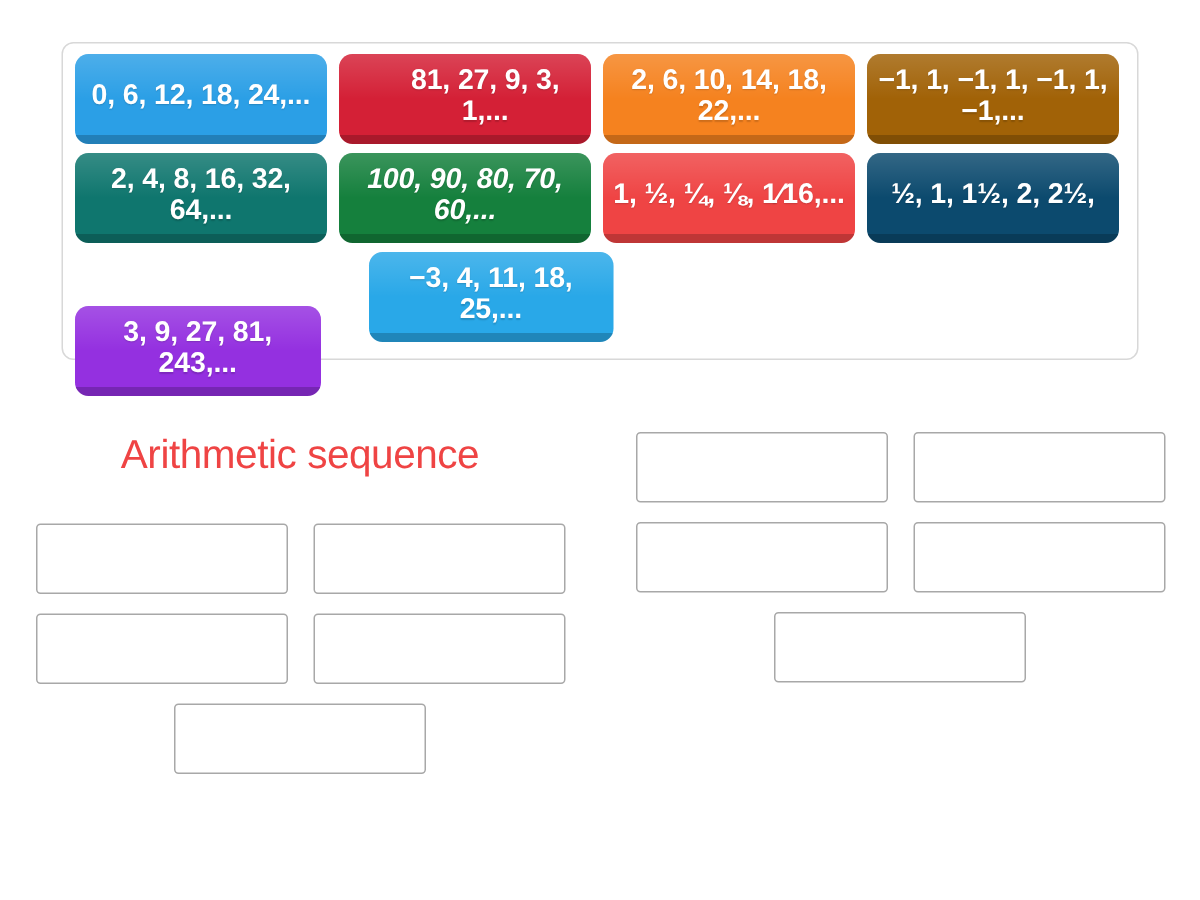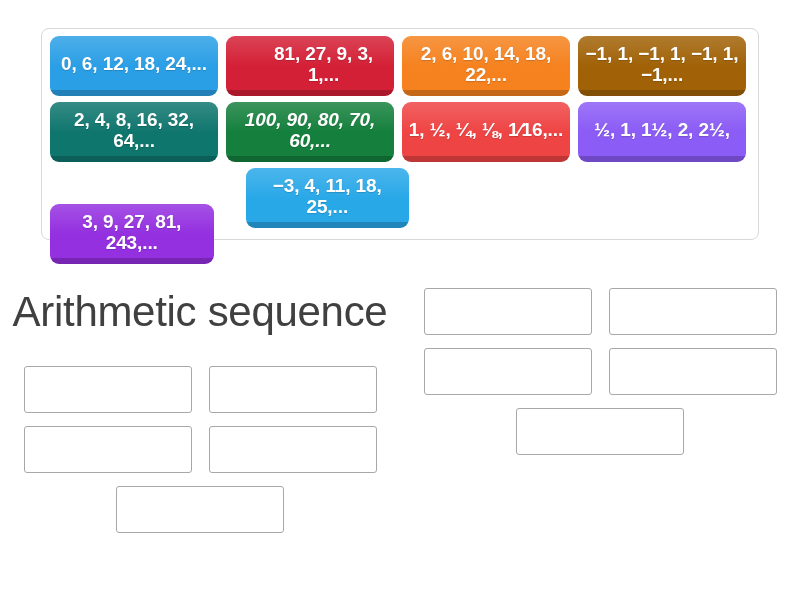--- a/index.html
+++ b/index.html
@@ -104,23 +104,23 @@
     display: flex;
     flex-direction: row;
   }
   .column {
     width: 400px;
     display: flex;
     flex-direction: column;
     align-items: center;
   }
   .column-title {
-    font-size: 42px;
+    font-size: 27px;
     font-weight: normal;
-    color: #404040;
+    color: #ef4444;
     letter-spacing: -0.3px;
     margin: 0 0 30px 0;
     white-space: nowrap;
   }
 
   .slot-grid {
     display: flex;
     flex-wrap: wrap;
     justify-content: center;
     gap: 13px 17px;
@@ -168,21 +168,21 @@
     <div class="tray-row">
       <div class="tile" style="background: #0f766e;">
         <span class="tile-label">2, 4, 8, 16, 32, 64,...</span>
       </div>
       <div class="tile" style="background: #15803d; font-style: italic;">
         <span class="tile-label">100, 90, 80, 70, 60,...</span>
       </div>
       <div class="tile" style="background: #ef4444; align-items: center;">
         <span class="tile-label">1, ½, ¼, ⅛, 1⁄16,...</span>
       </div>
-      <div class="tile" style="background: #8b5cf6;">
+      <div class="tile" style="background: #0c4a6e;">
         <span class="tile-label">½, 1, 1½, 2, 2½,</span>
       </div>
     </div>
 
     <div class="tray-row">
       <div class="tile" style="background: rgb(148, 48, 224); margin-top: 36px;">
         <span class="tile-label">3, 9, 27, 81, 243,...</span>
       </div>
       <div class="tile" style="background: rgb(41, 168, 232); margin-left: 24px;">
         <span class="tile-label">−3, 4, 11, 18, 25,...</span>

